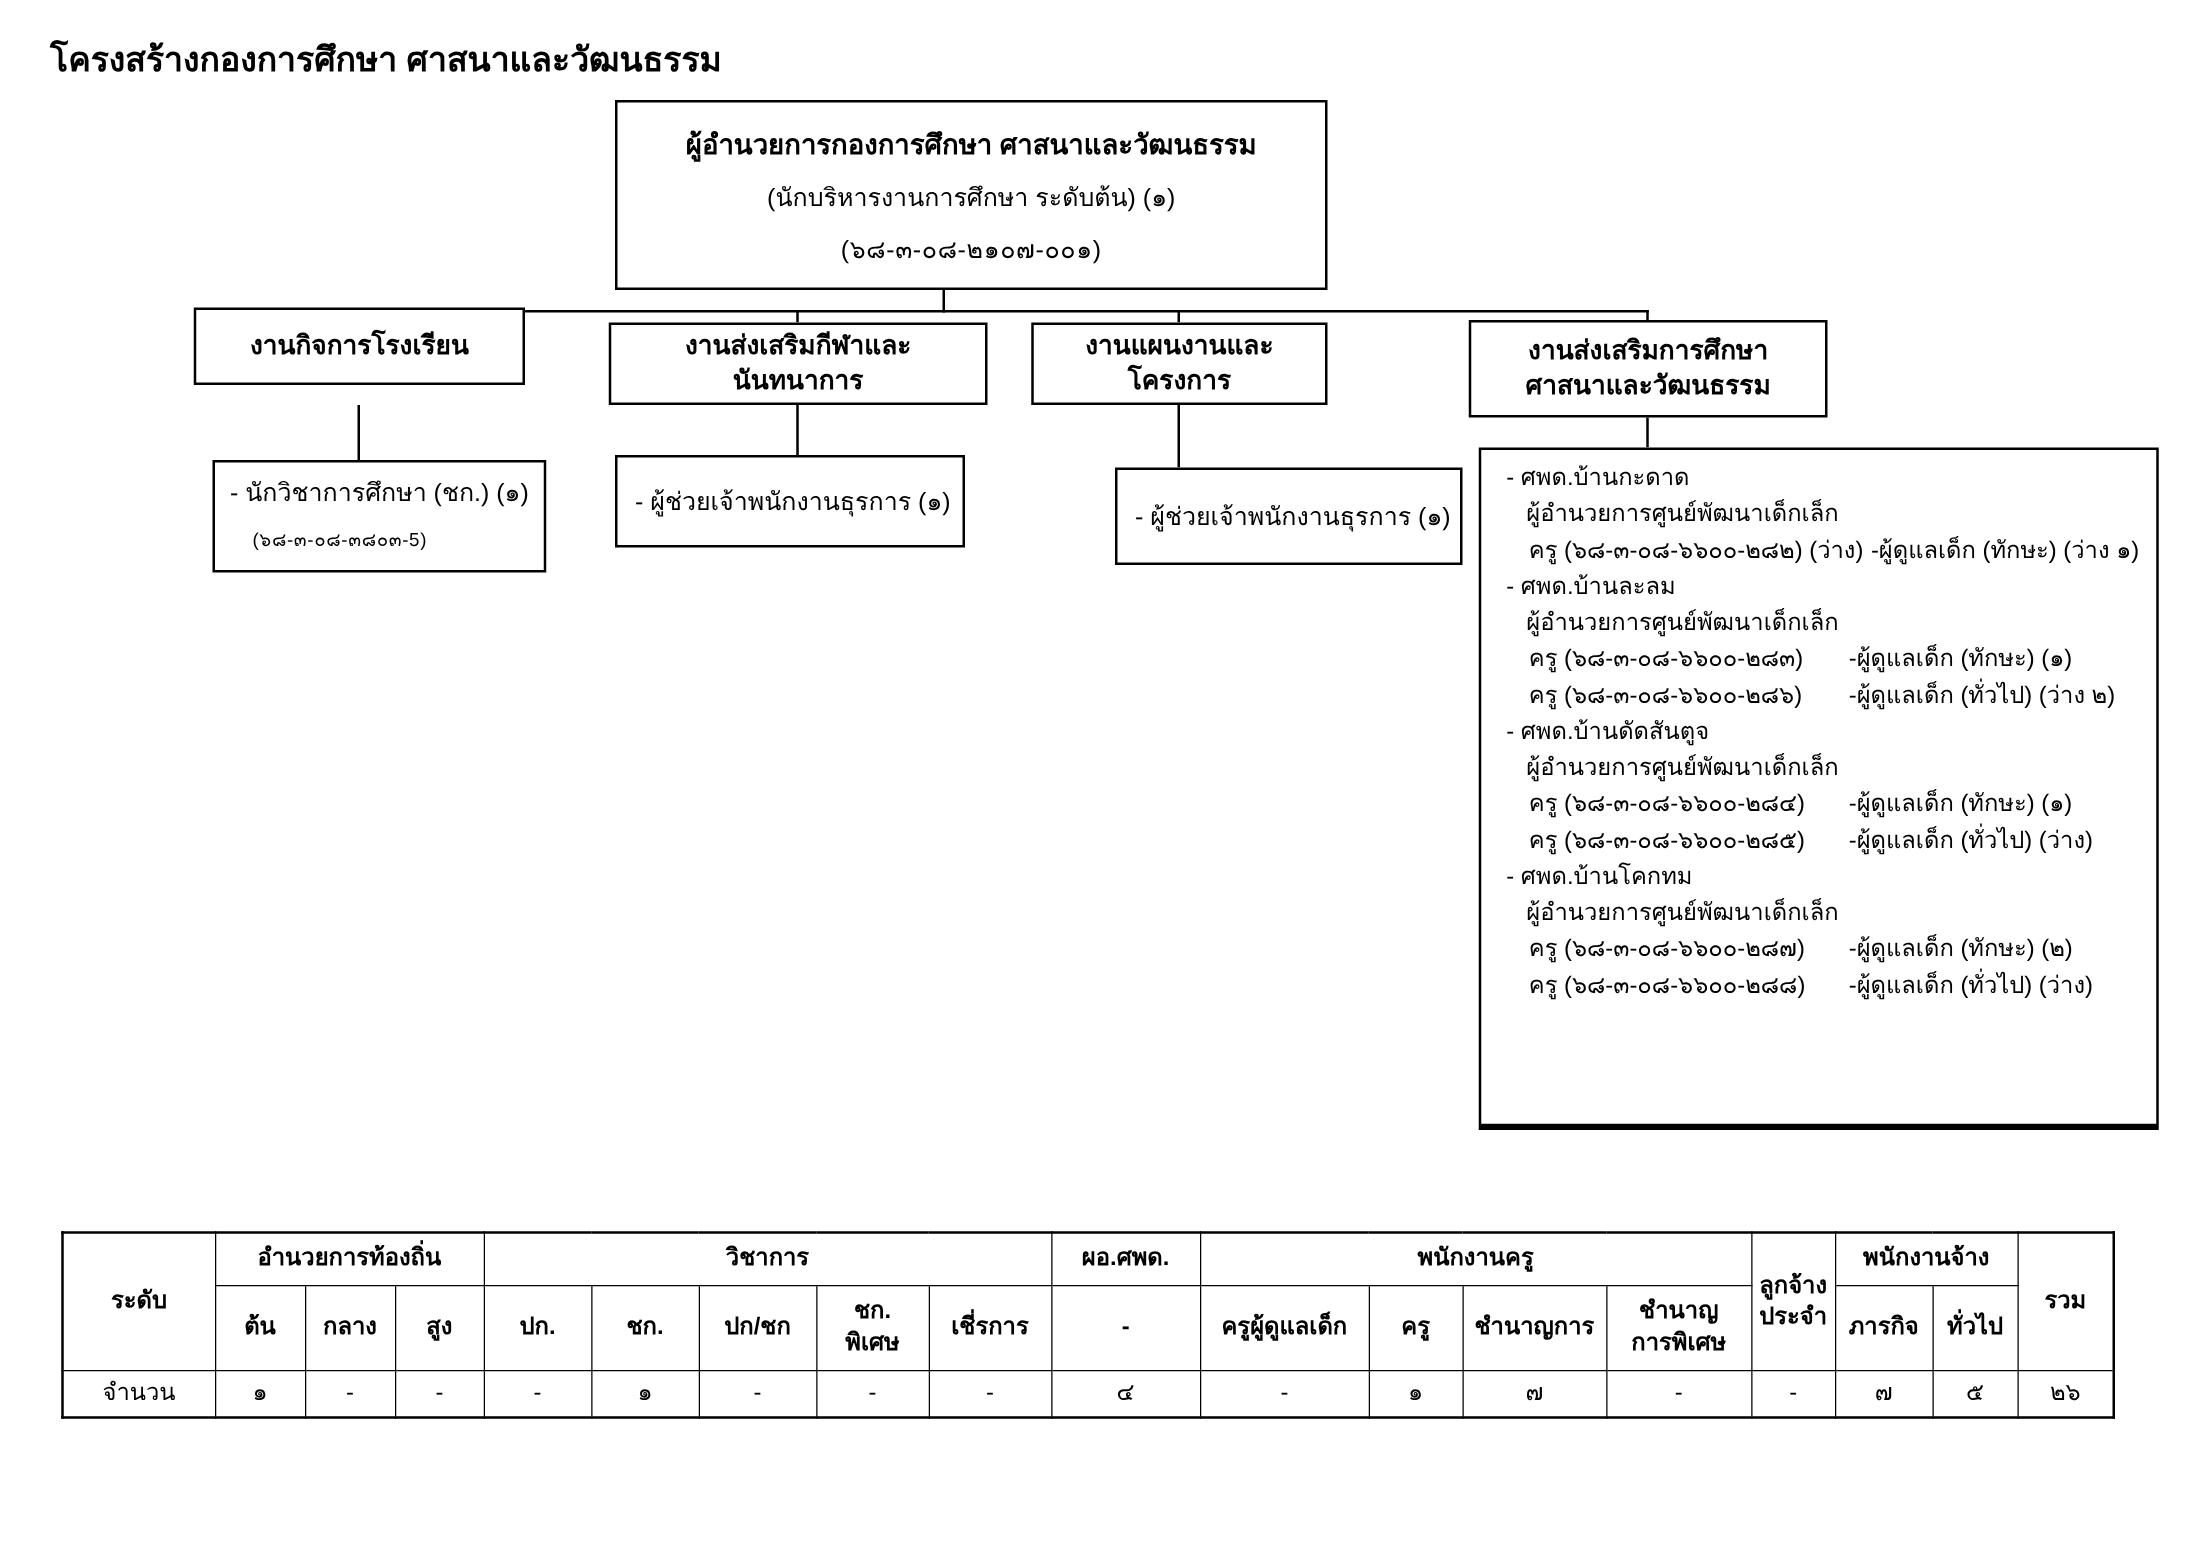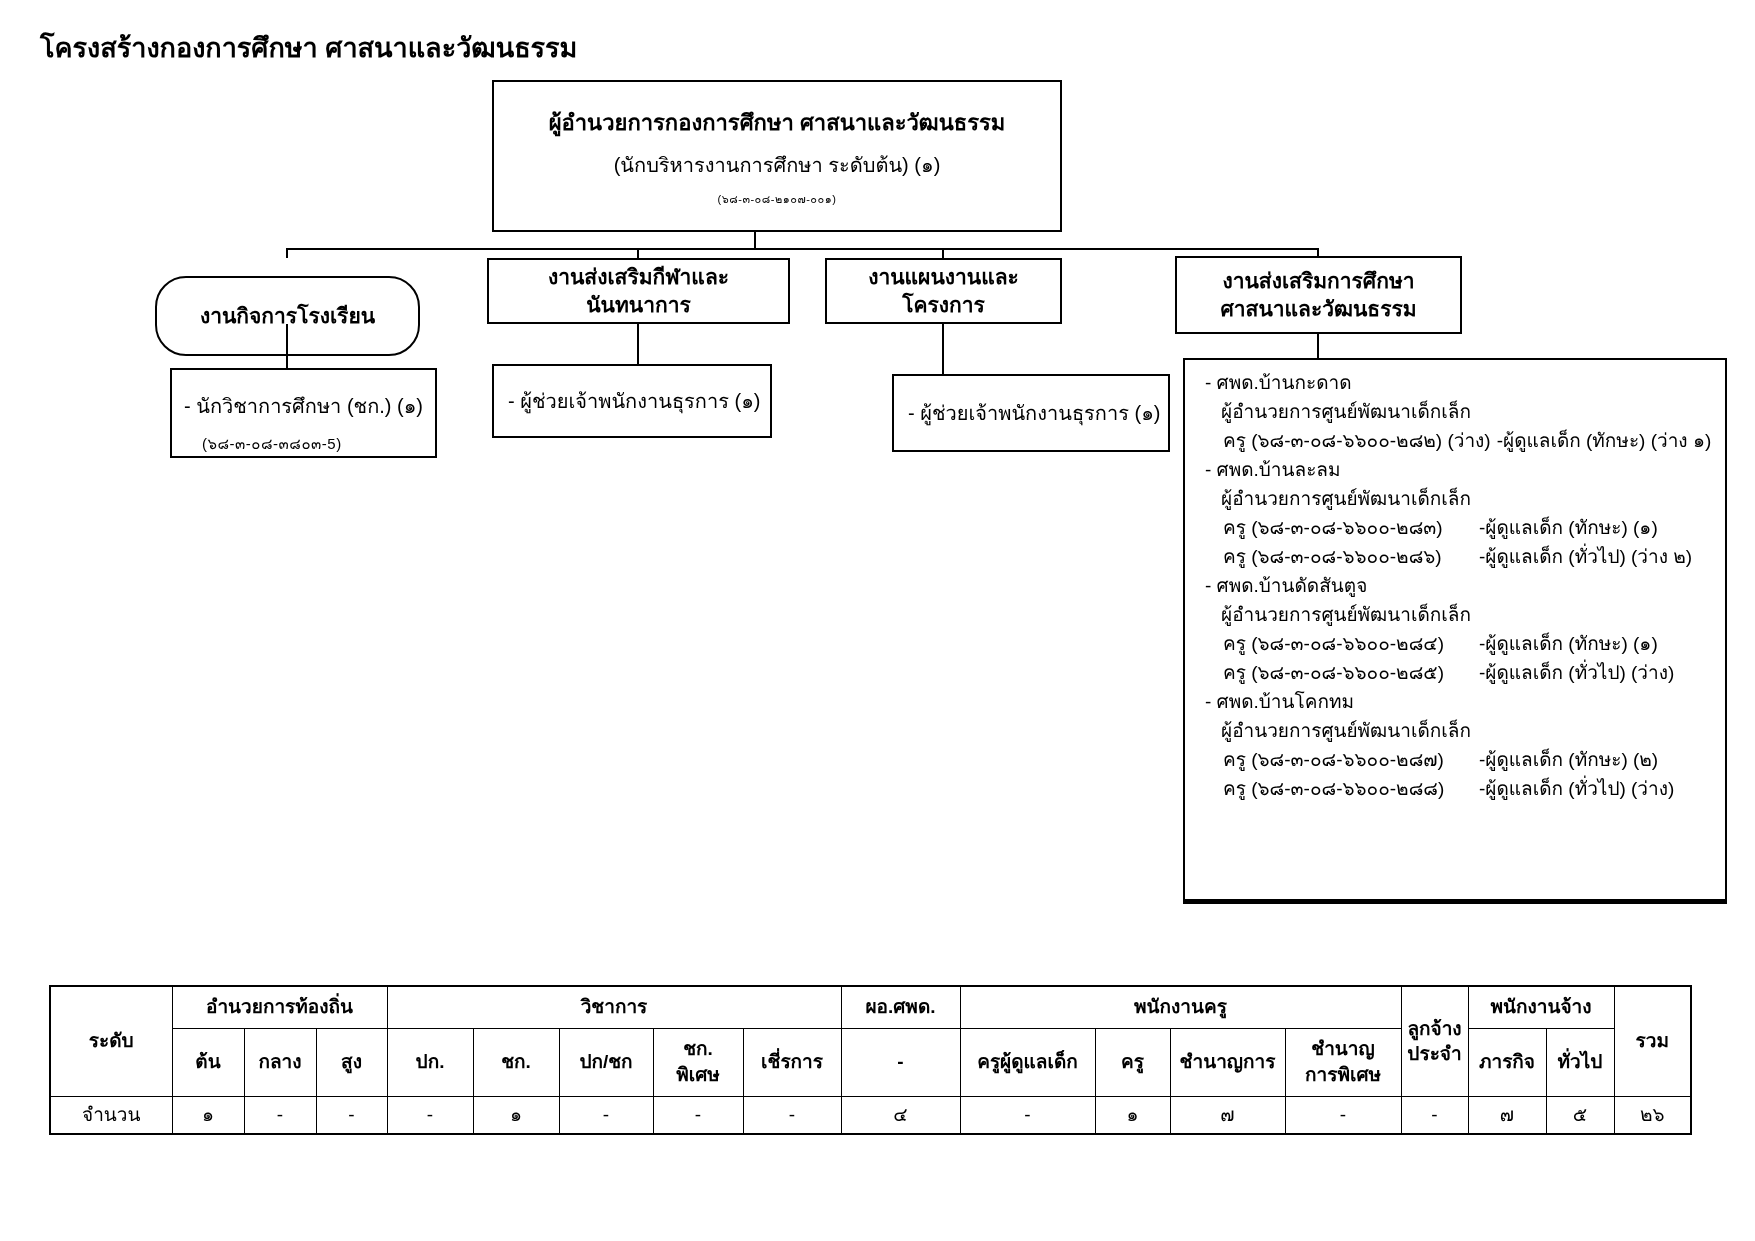--- a/index.html
+++ b/index.html
@@ -8,31 +8,31 @@
 
   .page-title{position:absolute;left:0;top:26px;width:1570px;text-align:left;
     font-size:27px;font-weight:bold;margin-left:40px;}
 
   .box{position:absolute;background:#fff;border:2px solid #000;box-sizing:border-box;}
 
   .director-box{left:492px;top:80px;width:570px;height:152px;
     display:flex;flex-direction:column;align-items:center;justify-content:center;gap:9px;text-align:center;}
   .director-line1{font-size:22px;font-weight:bold;}
   .director-line2{font-size:20px;}
-  .director-line3{font-size:11px;letter-spacing:.5px;}
+  .director-line3{font-size:20px;letter-spacing:.5px;}
 
   .branch-box{display:flex;align-items:center;justify-content:center;text-align:center;
     font-size:21px;font-weight:bold;padding:0 14px;line-height:1.35;}
-  .branch-1{left:155px;top:276px;width:265px;height:80px;border-radius:31px;}
+  .branch-1{left:155px;top:246px;width:265px;height:62px;}
   .branch-2{left:487px;top:258px;width:303px;height:66px;}
   .branch-3{left:825px;top:258px;width:237px;height:66px;}
   .branch-4{left:1175px;top:256px;width:287px;height:78px;}
 
   .sub-box{font-size:20px;}
-  .sub-1{left:170px;top:368px;width:267px;height:90px;padding:20px 10px 0 12px;}
+  .sub-1{left:170px;top:368px;width:267px;height:90px;padding:8px 10px 0 12px;}
   .sub-1 .code-line{font-size:15px;letter-spacing:.5px;margin-top:10px;padding-left:18px;}
   .sub-2{left:492px;top:364px;width:280px;height:74px;display:flex;align-items:center;padding-left:14px;}
   .sub-3{left:892px;top:374px;width:278px;height:78px;display:flex;align-items:center;padding-left:14px;}
 
   .centers-box{left:1183px;top:358px;width:544px;height:546px;border-bottom-width:5px;
     padding:8px 8px 0 20px;font-size:19px;}
   .center-name{line-height:29px;}
   .center-director{line-height:29px;padding-left:16px;}
   .teacher-row{display:flex;line-height:29px;padding-left:18px;}
   .teacher-left{min-width:250px;flex:none;padding-right:6px;}

